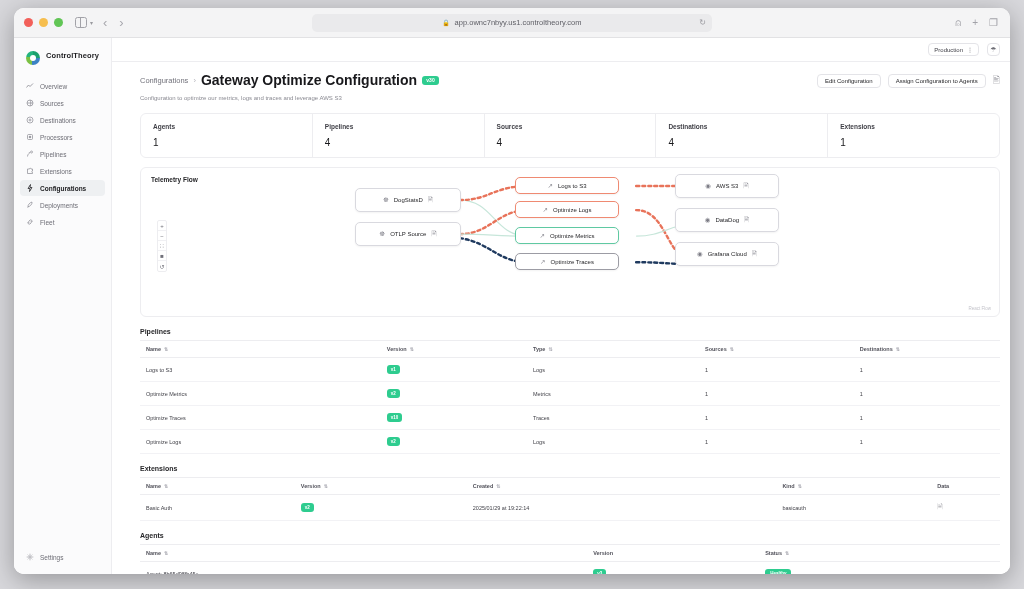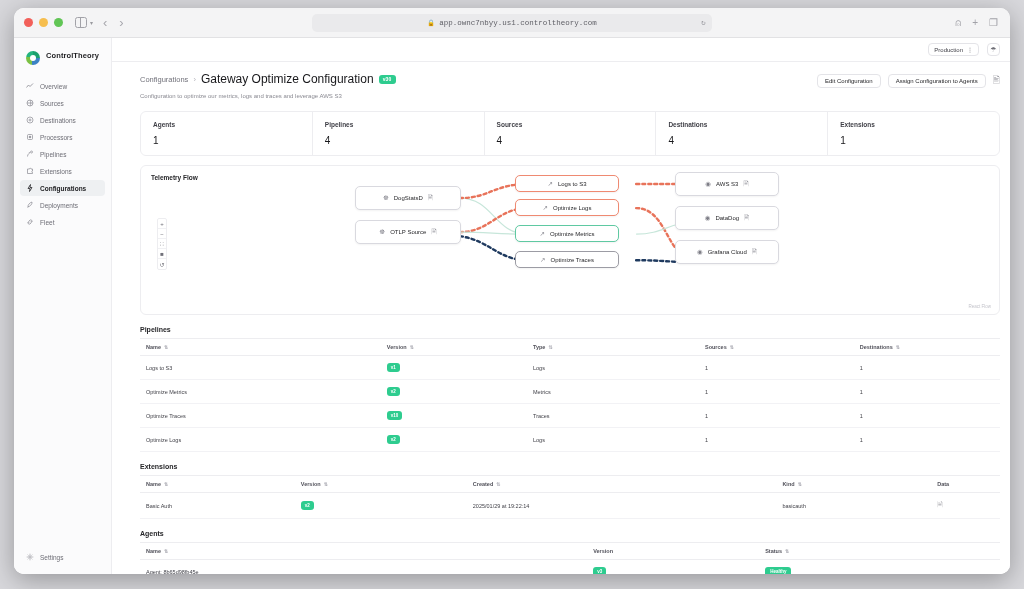--- a/index.html
+++ b/index.html
@@ -32,21 +32,21 @@
     color: #9a9aa0; font-size: 11px;
   }
   .sq { width: 12px; height: 11px; border: 1.2px solid #a2a2a8; border-radius: 2.5px; position: relative; }
   .sq::after { content:''; position:absolute; left:3.5px; top:0; bottom:0; width:1.2px; background:#a2a2a8;}
   .nav-arrows { margin-left: 10px; display: flex; gap: 12px; color: #a8a8ae; font-size: 13px; }
   .nav-arrows span { line-height: 1; }
   .addr {
     position: absolute; left: 50%; transform: translateX(-50%);
     width: 400px; height: 18px; background: #eaeaec; border-radius: 5px;
     display: flex; align-items: center; justify-content: center;
-    font-size: 7.5px; color: #5f5f66; gap: 4px; font-family: Liberation Mono, monospace;
+    font-size: 7.5px; color: #5f5f66; gap: 4px;
   }
   .addr .lock { font-size: 6.5px; color: #8c8c93; }
   .addr .reload { position: absolute; right: 6px; color: #9b9ba1; font-size: 8px; }
   .chrome-mini { position: absolute; left: 300px; color: #a6a6ac; font-size: 9px; }
   .chrome-right { position: absolute; right: 12px; display: flex; gap: 11px; color: #a2a2a8; font-size: 10px; align-items:center;}
 
   
   .app { display: flex; height: 536px; background: #ffffff; }
 
   
@@ -88,21 +88,21 @@
     width: 13px; height: 13px; border: 1px solid #e4e4e8; border-radius: 4px;
     display: flex; align-items: center; justify-content: center;
     font-size: 7px; color: #6d6d75;
   }
 
   
   .content { flex: 1; background: #ffffff; padding: 10px 10px 0 28px; overflow: hidden; }
   .crumbs { display: flex; align-items: center; gap: 5px; }
   .crumb-link { font-size: 7.5px; color: #71717a; }
   .crumb-sep { font-size: 7.5px; color: #b4b4bb; }
-  .crumb-cur { font-size: 12px; font-weight: normal; color: #18181b; }
+  .crumb-cur { font-size: 14px; font-weight: bold; color: #18181b; }
   .badge {
     background: #2ecc8f; color: #fff; border-radius: 3px;
     font-size: 5px; font-weight: bold; padding: 1.5px 4px; letter-spacing: .2px;
   }
   .subtitle { font-size: 6px; color: #8a8a92; margin-top: 7px; }
   .head-row { display: flex; align-items: flex-start; justify-content: space-between; }
   .head-actions { display: flex; align-items: center; gap: 7px; padding-top: 1px; }
   .btn {
     border: 1px solid #e4e4e8; background: #fff; border-radius: 4px;
     height: 14px; padding: 0 7px; font-size: 6px; color: #27272a;

